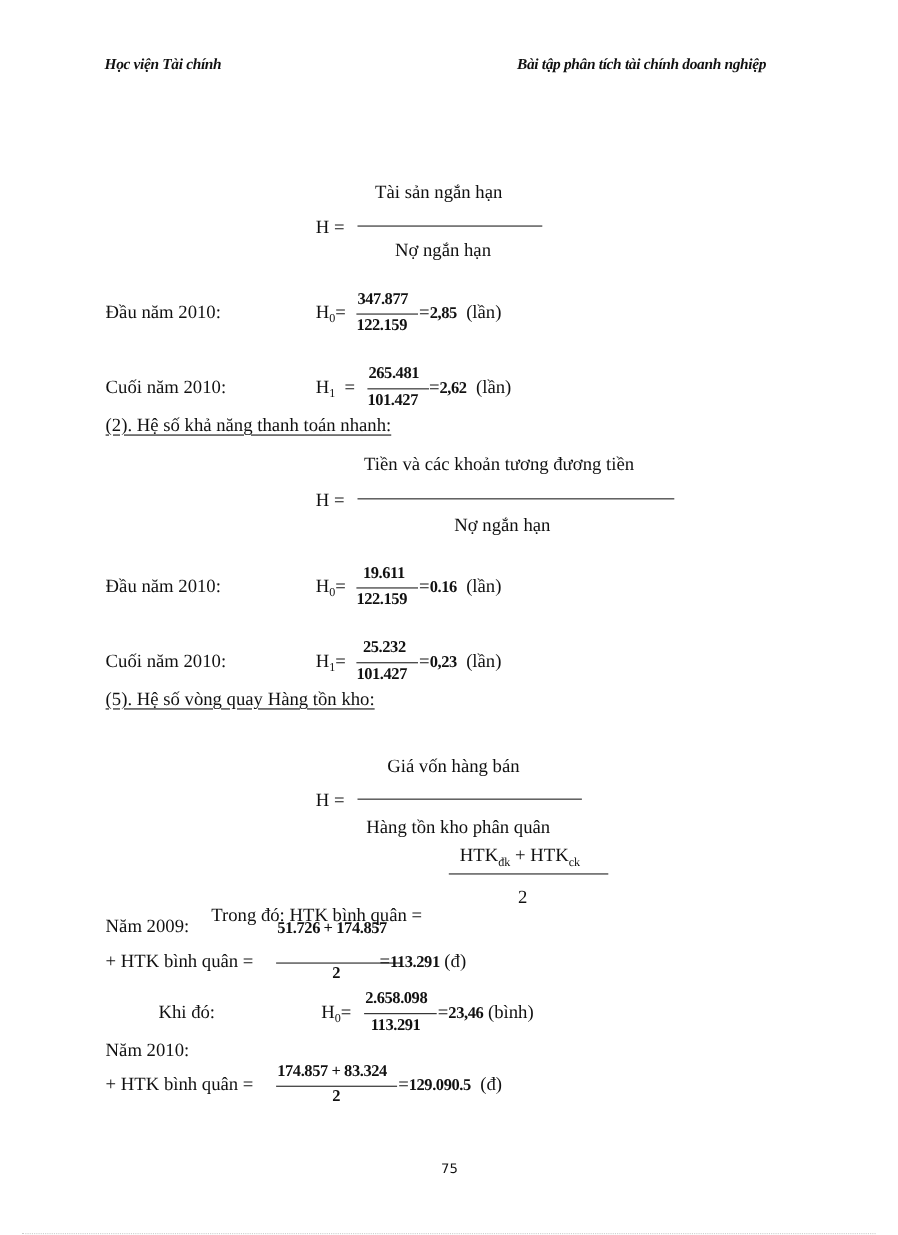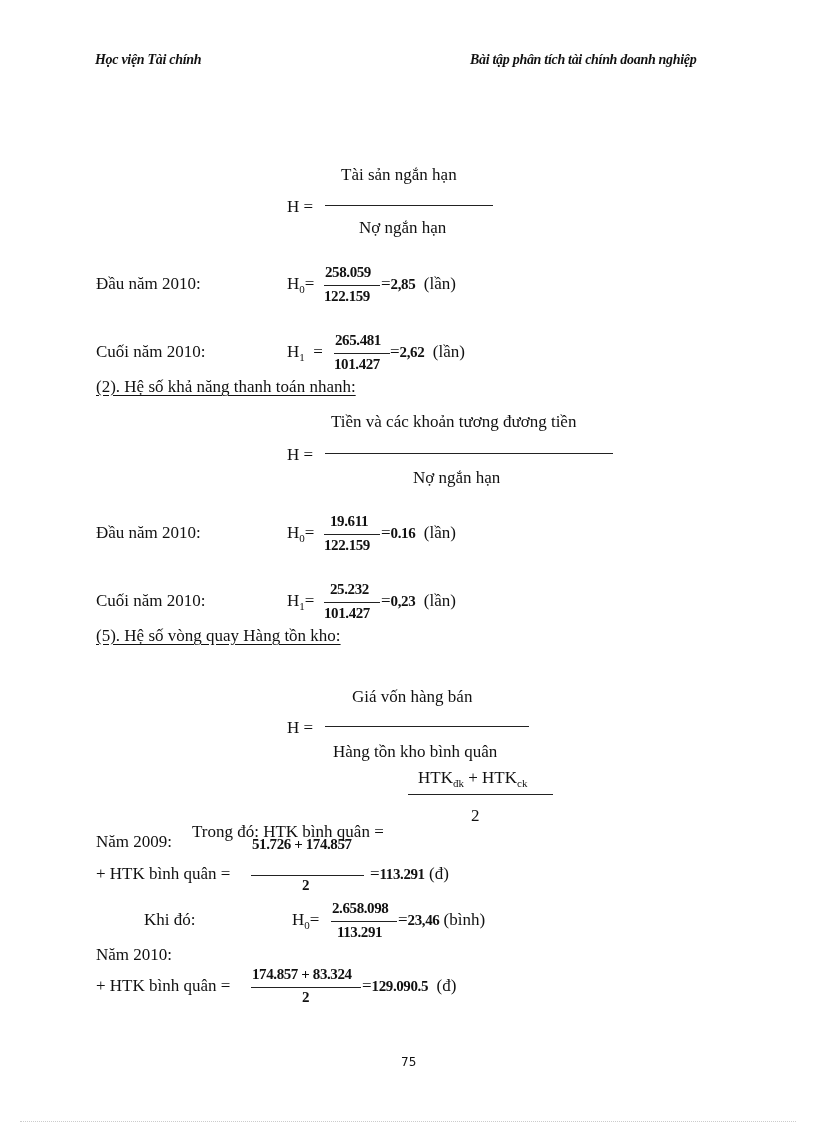--- a/index.html
+++ b/index.html
@@ -25,21 +25,21 @@
 <div>
   <div class="abs t" style="left:341px; top:165px;">Tài sản ngắn hạn</div>
   <div class="abs t" style="left:287px; top:197px;">H =</div>
   <div class="frac-line" style="left:325px; top:205px; width:168px;"></div>
   <div class="abs t" style="left:359px; top:218px;">Nợ ngắn hạn</div>
 </div>
 
 <div>
   <div class="abs t" style="left:96px; top:274px;">Đầu năm 2010:</div>
   <div class="abs t" style="left:287px; top:274px;"><span>H</span><span class="sub">0</span><span>=</span></div>
-  <div class="abs num" style="left:325px; top:264px;">258.059</div>
+  <div class="abs num" style="left:325px; top:264px;">347.877</div>
   <div class="frac-line" style="left:324px; top:285px; width:56px;"></div>
   <div class="abs num" style="left:324px; top:288px;">122.159</div>
   <div class="abs t" style="left:381px; top:274px;">=<span class="num">2,85</span>&nbsp;&nbsp;<span>(lần)</span></div>
 </div>
 
 <div>
   <div class="abs t" style="left:96px; top:342px;">Cuối năm 2010:</div>
   <div class="abs t" style="left:287px; top:342px;"><span>H</span><span class="sub">1</span>&nbsp;&nbsp;<span>=</span></div>
   <div class="abs num" style="left:335px; top:332px;">265.481</div>
   <div class="frac-line" style="left:334px; top:353px; width:56px;"></div>
@@ -73,37 +73,37 @@
   <div class="abs num" style="left:324px; top:605px;">101.427</div>
   <div class="abs t" style="left:381px; top:591px;">=<span class="num">0,23</span>&nbsp;&nbsp;<span>(lần)</span></div>
 </div>
 
 <div class="abs t u" style="left:96px; top:626px;">(5). Hệ số vòng quay Hàng tồn kho:</div>
 
 <div>
   <div class="abs t" style="left:352px; top:687px;">Giá vốn hàng bán</div>
   <div class="abs t" style="left:287px; top:718px;">H =</div>
   <div class="frac-line" style="left:325px; top:726px; width:204px;"></div>
-  <div class="abs t" style="left:333px; top:742px;">Hàng tồn kho bình quân</div>
+  <div class="abs t" style="left:333px; top:742px;">Hàng tồn kho phân quân</div>
 </div>
 
 <div>
   <div class="abs t" style="left:192px; top:786px;margin-top:36px;">Trong đó: HTK bình quân =</div>
   <div class="abs t" style="left:418px; top:768px;"><span>HTK</span><span class="sub">đk</span> <span>+</span> <span>HTK</span><span class="sub">ck</span></div>
   <div class="frac-line" style="left:408px; top:794px; width:145px;"></div>
   <div class="abs t" style="left:471px; top:806px;">2</div>
 </div>
 
 <div>
   <div class="abs t" style="left:96px; top:832px;">Năm 2009:</div>
   <div class="abs t" style="left:96px; top:864px;">+ HTK bình quân =</div>
   <div class="abs num" style="left:252px; top:836px;">51.726 + 174.857</div>
   <div class="frac-line" style="left:251px; top:875px; width:113px;"></div>
   <div class="abs num" style="left:302px; top:877px;">2</div>
-  <div class="abs t" style="left:370px; top:864px;">=<span class="num">113.291</span> <span>(đ)</span></div>
+  <div class="abs t" style="left:345px; top:864px;">=<span class="num">113.291</span> <span>(đ)</span></div>
 
   <div class="abs t" style="left:144px; top:910px;">Khi đó:</div>
   <div class="abs t" style="left:292px; top:910px;"><span>H</span><span class="sub">0</span><span>=</span></div>
   <div class="abs num" style="left:332px; top:900px;">2.658.098</div>
   <div class="frac-line" style="left:331px; top:921px; width:66px;"></div>
   <div class="abs num" style="left:337px; top:924px;">113.291</div>
   <div class="abs t" style="left:398px; top:910px;">=<span class="num">23,46</span> <span>(bình)</span></div>
 </div>
 
 <div>

